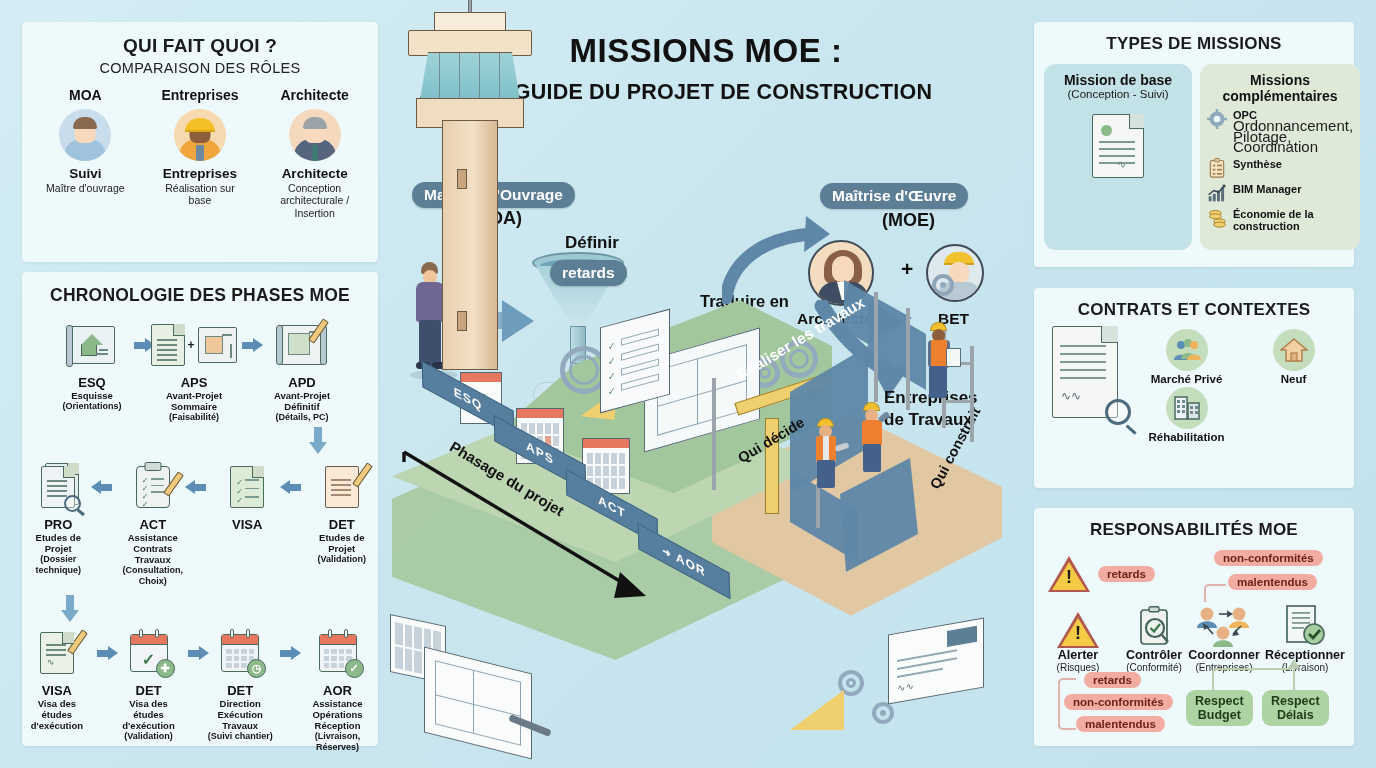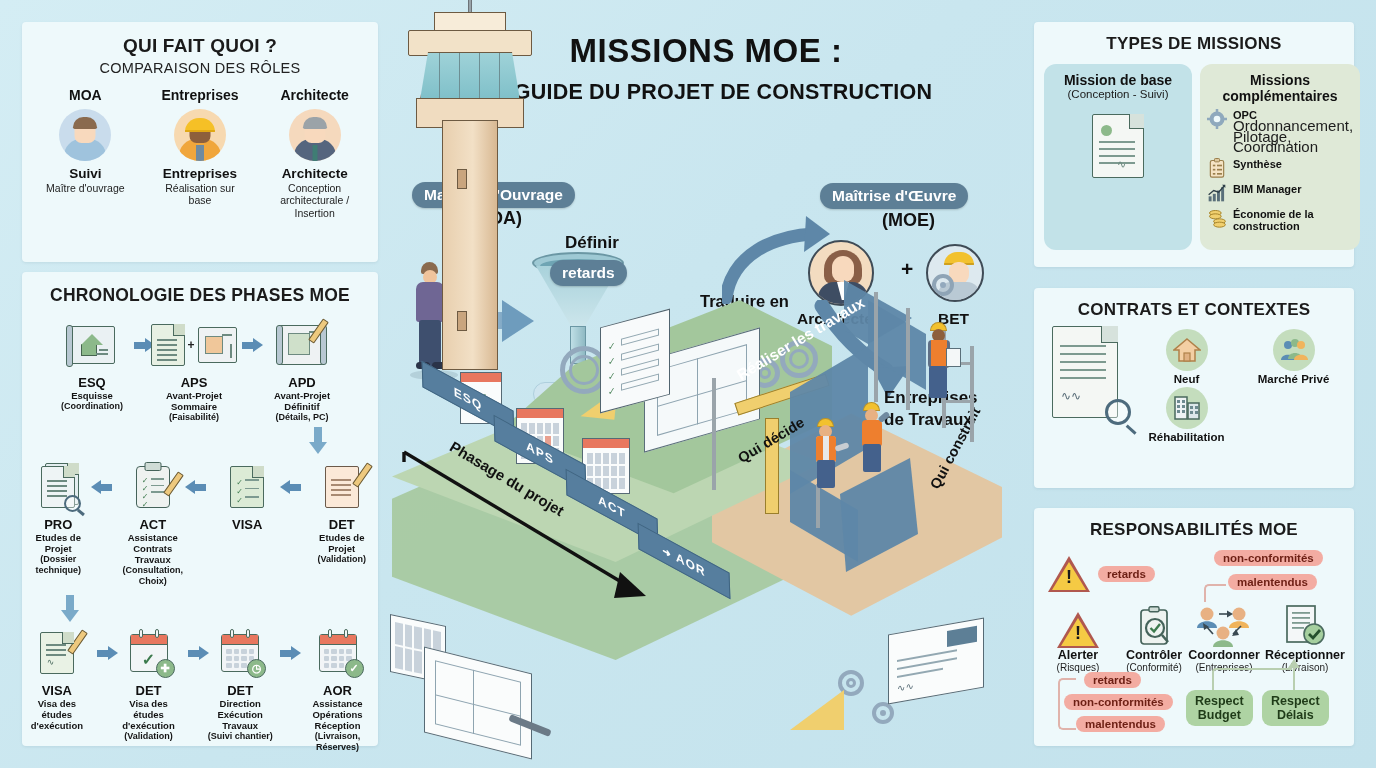--- a/index.html
+++ b/index.html
@@ -299,21 +299,21 @@
         <div class="plan" style="background:#eaf1f3">
           <div style="position:absolute;left:-4px;top:-2px;width:7px;height:42px;background:#b8c8d2;border:1.5px solid #4a6a5e;border-radius:3px;"></div>
           <div style="position:absolute;left:11px;bottom:7px;width:16px;height:12px;background:#8cb98a;border:1.4px solid #46654f;"></div>
           <div class="house" style="left:11px;bottom:18px;"></div>
           <div style="position:absolute;right:6px;bottom:8px;width:12px;height:1.6px;background:#6d8a80;"></div>
           <div style="position:absolute;right:6px;bottom:12px;width:9px;height:1.6px;background:#6d8a80;"></div>
         </div>
       </div>
       <div class="step-code">ESQ</div>
       <div class="step-l1">Esquisse</div>
-      <div class="step-l2">(Coordination)</div>
+      <div class="step-l2">(Orientations)</div>
     </div>
     <div class="arrow-r">
         <i></i>
       </div>
     <div class="chrono-step wide">
       <div class="doc-ico" style="gap:3px;">
         <div class="sheet">
           <div class="ln" style="top:14px"></div>
             <div class="ln" style="top:19px"></div>
           <div class="ln" style="top:24px"></div>
@@ -900,39 +900,39 @@
           <div class="ln" style="top:42px"></div>
           <div class="ln" style="top:50px"></div>
         <div style="position:absolute;left:8px;bottom:14px;font-size:12px;color:#566a75;">∿∿</div>
         <div style="position:absolute;right:-14px;bottom:-8px;width:26px;height:26px;border-radius:50%;border:3px solid #4d6b7d;background:rgba(255,255,255,.35);"></div>
         <div style="position:absolute;right:-20px;bottom:-14px;width:12px;height:3.4px;background:#4d6b7d;transform:rotate(42deg);"></div>
       </div>
     </div>
     <div class="contr-grid">
       <div class="ctx">
         <div class="ctx-ico" style="background:#c4ddbd">
-          <svg width="28" height="26" viewBox="0 0 28 26">
-              <polygon points="14,2 27,13 22,13 22,24 6,24 6,13 1,13" fill="#f3cfa4" stroke="#b0814a" stroke-width="1.5"></polygon>
-              <rect x="11" y="16" width="6" height="8" fill="#e0b183" stroke="#b0814a" stroke-width="1.2"></rect>
-            </svg>
-        </div>
-        <div class="ctx-lbl">Neuf</div>
-      </div>
-      <div class="ctx">
-        <div class="ctx-ico" style="background:#c4ddbd">
           <svg width="28" height="24" viewBox="0 0 28 24">
               <circle cx="8" cy="7" r="4" fill="#5b8db5"></circle>
               <path d="M1,22 C1,15 15,15 15,22 Z" fill="#5b8db5"></path>
               <circle cx="15" cy="5" r="4" fill="#8cb98a"></circle>
               <path d="M8,21 C8,13 22,13 22,21 Z" fill="#8cb98a"></path>
               <circle cx="21" cy="7" r="4" fill="#f0b45c"></circle>
               <path d="M14,22 C14,15 28,15 28,22 Z" fill="#f0b45c"></path>
             </svg>
         </div>
         <div class="ctx-lbl">Marché Privé</div>
+      </div>
+      <div class="ctx">
+        <div class="ctx-ico" style="background:#c4ddbd">
+          <svg width="28" height="26" viewBox="0 0 28 26">
+              <polygon points="14,2 27,13 22,13 22,24 6,24 6,13 1,13" fill="#f3cfa4" stroke="#b0814a" stroke-width="1.5"></polygon>
+              <rect x="11" y="16" width="6" height="8" fill="#e0b183" stroke="#b0814a" stroke-width="1.2"></rect>
+            </svg>
+        </div>
+        <div class="ctx-lbl">Neuf</div>
       </div>
       <div class="ctx">
         <div class="ctx-ico" style="background:#c4ddbd">
           <svg width="28" height="26" viewBox="0 0 28 26">
               <rect x="2" y="2" width="12" height="22" fill="#eef3f5" stroke="#4a6a5e" stroke-width="1.5"></rect>
               <rect x="15" y="8" width="11" height="16" fill="#dde7ea" stroke="#4a6a5e" stroke-width="1.5"></rect>
               <g fill="#6d8a90">
                 <rect x="4" y="5" width="3" height="3"></rect>
                 <rect x="9" y="5" width="3" height="3"></rect>
                 <rect x="4" y="10" width="3" height="3"></rect>

